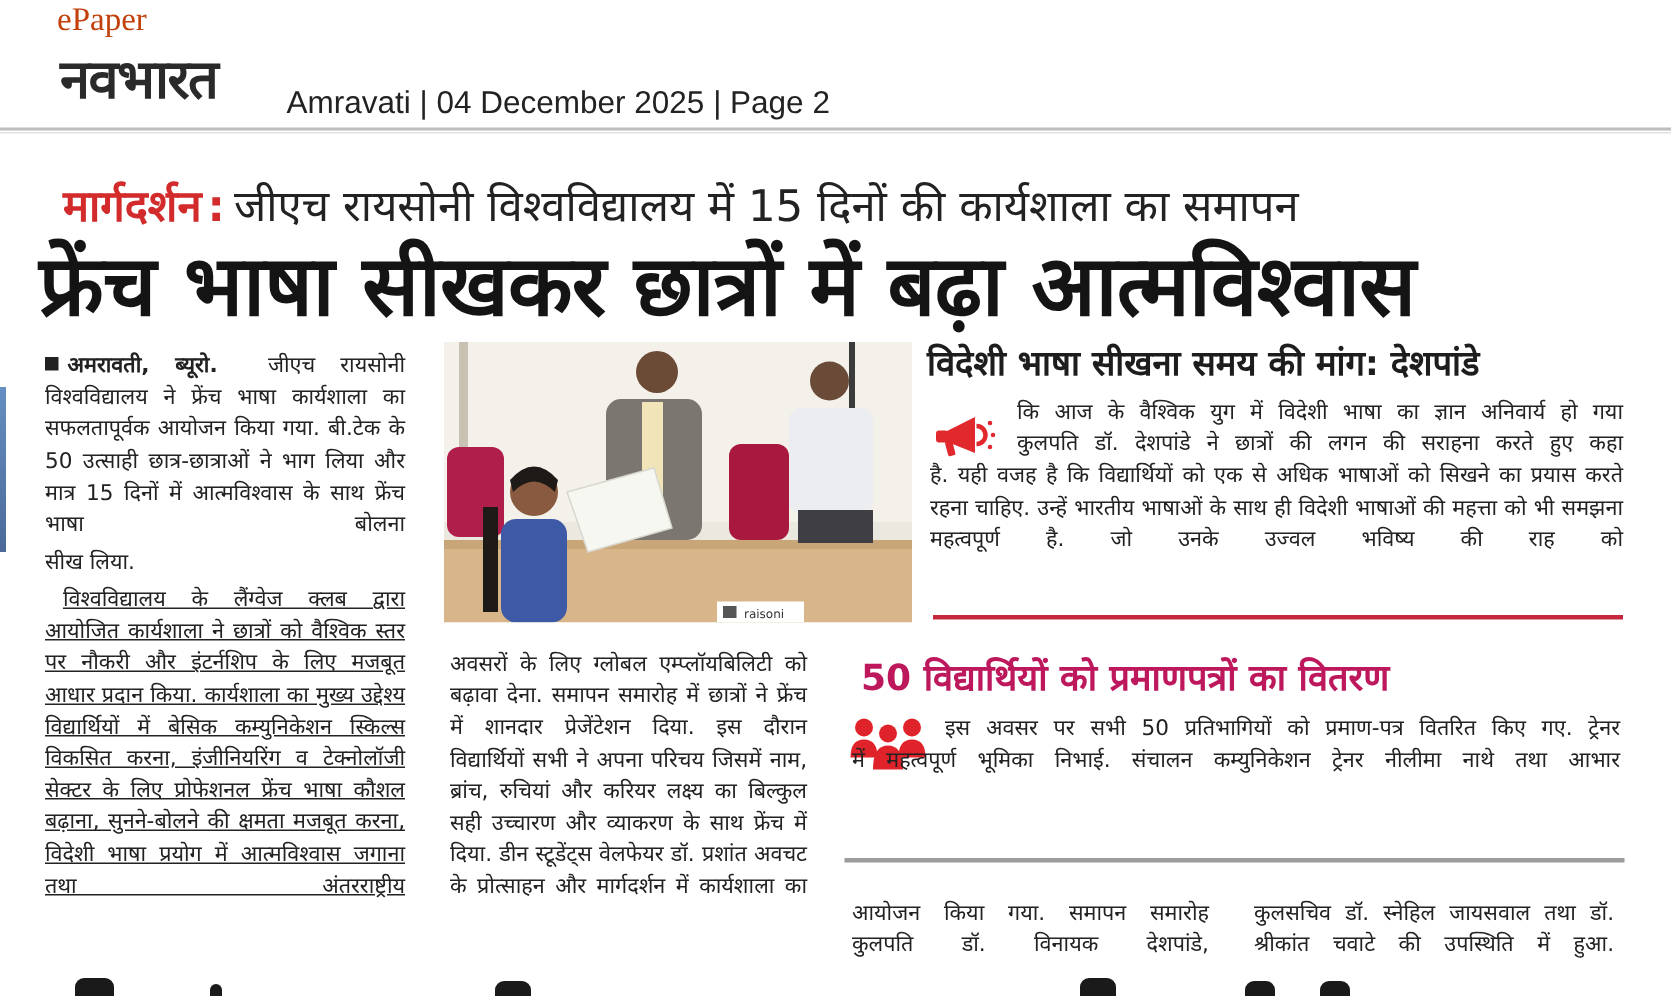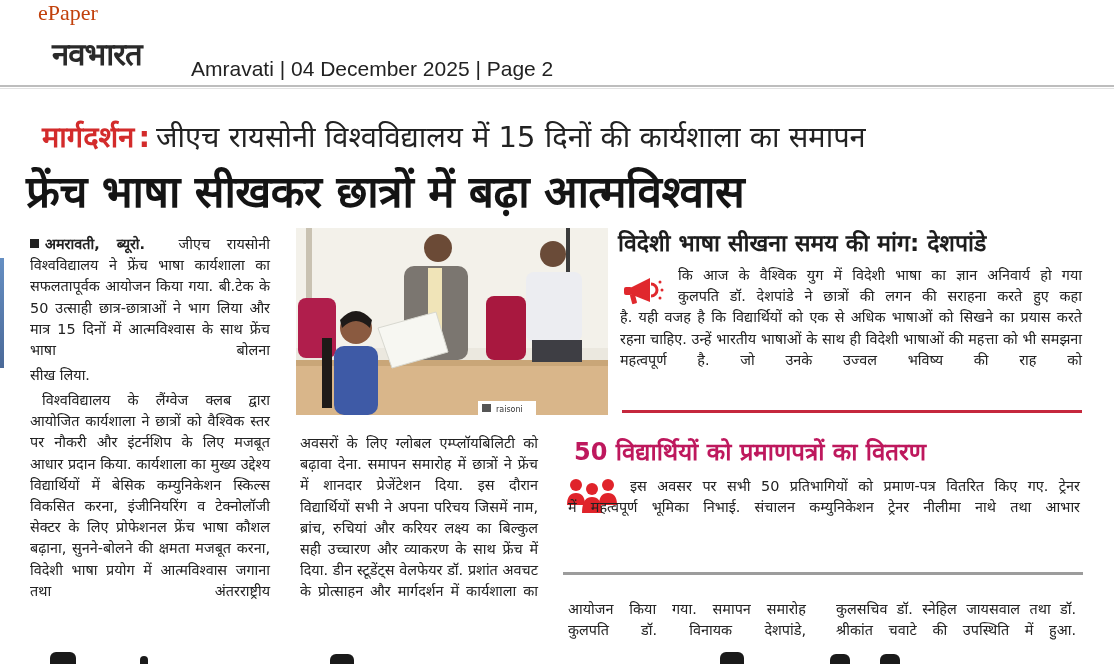--- a/index.html
+++ b/index.html
@@ -4,41 +4,41 @@
 <style>
   html, body { margin: 0; padding: 0; }
   body {
     width: 1114px; height: 664px; overflow: hidden; position: relative;
     background: #ffffff; color: #1a1a1a;
     font-family: "DejaVu Sans", sans-serif;
   }
   .abs { position: absolute; }
   
   .epaper { left: 38px; top: 0; font-family: "Liberation Serif", serif; font-size: 22px; color: #c2410c; }
-  .logo { left: 52px; top: 34px; font-family: "DejaVu Sans", sans-serif; font-weight: bold; font-size: 31px; color: #2a2a2a; letter-spacing: -1px; line-height: 40px; }
+  .logo { left: 40px; top: 34px; font-family: "DejaVu Sans", sans-serif; font-weight: bold; font-size: 36px; color: #2a2a2a; letter-spacing: -1px; line-height: 40px; }
   .edition { left: 191px; top: 56px; font-family: "Liberation Sans", sans-serif; font-size: 21px; color: #222; line-height: 26px; }
   .mast-rule { left: 0; top: 85px; width: 1114px; height: 2px; background: #bdbdbd; }
   .mast-rule2 { left: 0; top: 88px; width: 1114px; height: 1px; background: #e2e2e2; }
 
   
   .kicker { left: 42px; top: 117px; width: 1060px; white-space: nowrap; font-size: 29px; line-height: 40px; color: #222; }
   .kicker .tag { color: #d32b2b; font-weight: bold; }
   .kicker .colon { color: #d32b2b; font-weight: bold; margin: 0 6px 0 4px; }
-  .headline { left: 26px; top: 160px; width: 1080px; white-space: nowrap; font-size: 44px; font-weight: bold; line-height: 64px; color: #141414; letter-spacing: -0.5px; }
+  .headline { left: 26px; top: 160px; width: 1080px; white-space: nowrap; font-size: 56px; font-weight: bold; line-height: 64px; color: #141414; letter-spacing: -0.5px; }
 
   
   .col { font-size: 14.4px; line-height: 21.2px; color: #222; text-align: justify; text-align-last: justify; }
   .col p { margin: 4px; }
   .col .last { text-align-last: left; }
   .col1 { left: 26px; top: 230px; width: 248px; }
   .col1b { left: 26px; top: 386px; width: 248px; }
   .col2 { left: 296px; top: 429px; width: 246px; }
   .dateline { font-weight: bold; }
   .sq { display: inline-block; width: 9px; height: 9px; background: #222; margin-right: 6px; vertical-align: 1px; }
-  .indent { text-indent: 12px; }
+  .indent { text-indent: 12px; text-decoration: underline; }
 
   
   .sliver { left: 0; top: 258px; width: 4px; height: 110px; background: linear-gradient(#4a7bb8, #2b4f86); opacity: 0.85; }
 
   
   .photo { left: 296px; top: 228px; width: 312px; height: 187px; overflow: hidden; background: #f1efe8; }
   .photo svg { display: block; }
 
   
   .sub1 { left: 618px; top: 228px; font-size: 23px; font-weight: bold; line-height: 30px; color: #1d1d1d; white-space: nowrap; }

